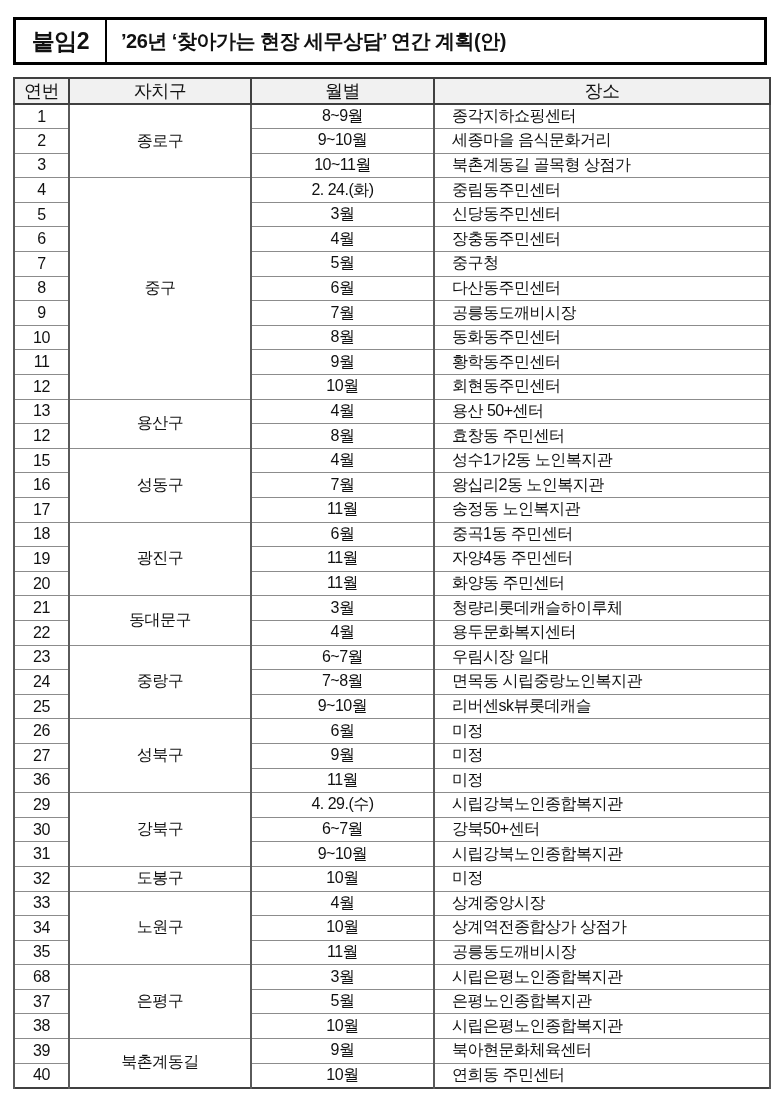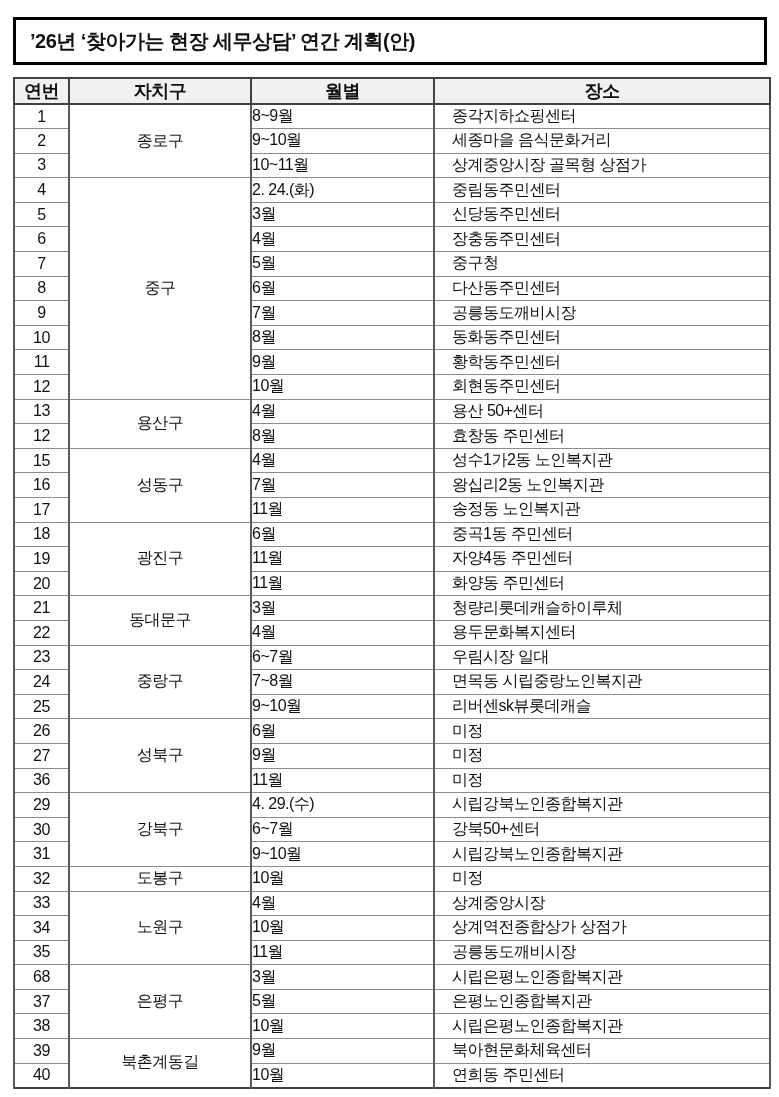--- a/index.html
+++ b/index.html
@@ -50,47 +50,48 @@
   }
   table.plan, table.plan th, table.plan td {
     border-style: solid;
   }
   table.plan {
     border: 2px solid #404040;
   }
   table.plan th {
     background: #f1f1f1;
     border: 2px solid #404040;
-    font-weight: bold;
+    font-weight: normal;
     font-size: 18px;
     height: 26px;
     letter-spacing: -0.5px;
     vertical-align: middle;
   }
   table.plan td {
     border-top: 1px solid #8c8c8c;
     border-bottom: 1px solid #8c8c8c;
     border-left: 2px solid #5a5a5a;
     border-right: 2px solid #5a5a5a;
     font-size: 16px;
     letter-spacing: -0.5px;
     vertical-align: middle;
     white-space: nowrap;
     overflow: hidden;
   }
   table.plan tbody tr { height: 24.6px; }
   td.c-no    { text-align: center; }
   td.c-dist  { text-align: center; border-radius: 14px; }
-  td.c-month { }
+  td.c-month { text-align: center; }
   td.c-place { text-align: left; padding-left: 17px; }
 </style>
 </head>
 <body>
 
 <div class="title-box">
+  <div class="title-tag">붙임2</div>
   <div class="title-text">’26년 ‘찾아가는 현장 세무상담’ 연간 계획(안)</div>
 </div>
 
 <table class="plan">
   <colgroup>
     <col style="width:55px">
     <col style="width:182px">
     <col style="width:183px">
     <col style="width:336px">
   </colgroup>
@@ -110,21 +111,21 @@
         <td class="c-place">종각지하쇼핑센터</td>
       </tr>
       <tr>
         <td class="c-no">2</td>
         <td class="c-month">9~10월</td>
         <td class="c-place">세종마을 음식문화거리</td>
       </tr>
       <tr>
         <td class="c-no">3</td>
         <td class="c-month">10~11월</td>
-        <td class="c-place">상계중앙시장 골목형 상점가</td>
+        <td class="c-place">북촌계동길 골목형 상점가</td>
       </tr>
       <tr>
         <td class="c-no">4</td>
         <td class="c-dist" rowspan="9">중구</td>
         <td class="c-month">2. 24.(화)</td>
         <td class="c-place">중림동주민센터</td>
       </tr>
       <tr>
         <td class="c-no">5</td>
         <td class="c-month">3월</td>

